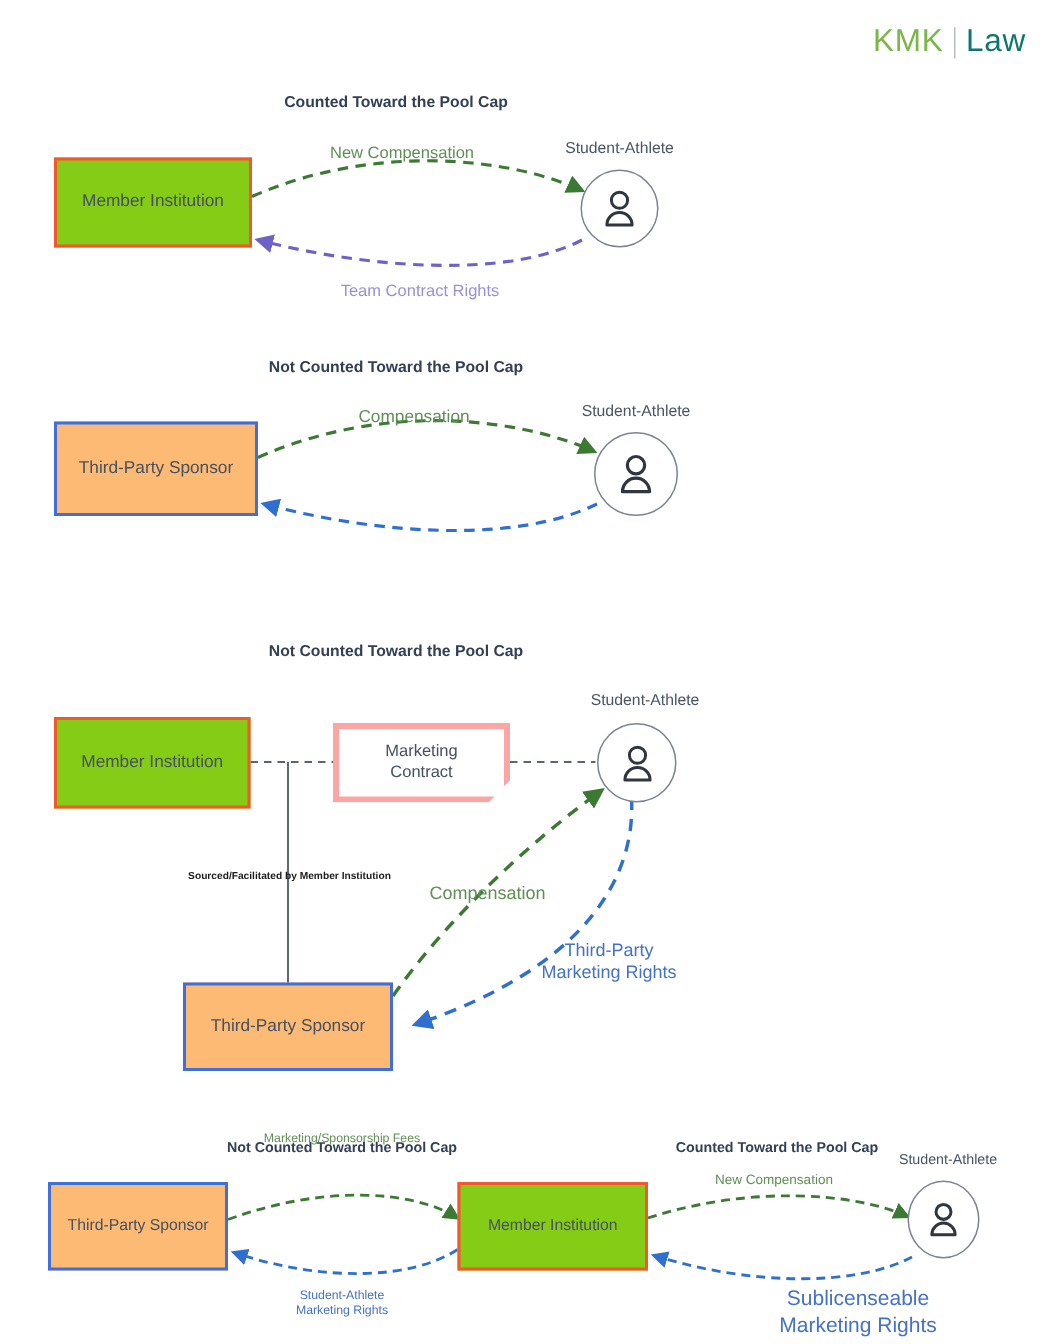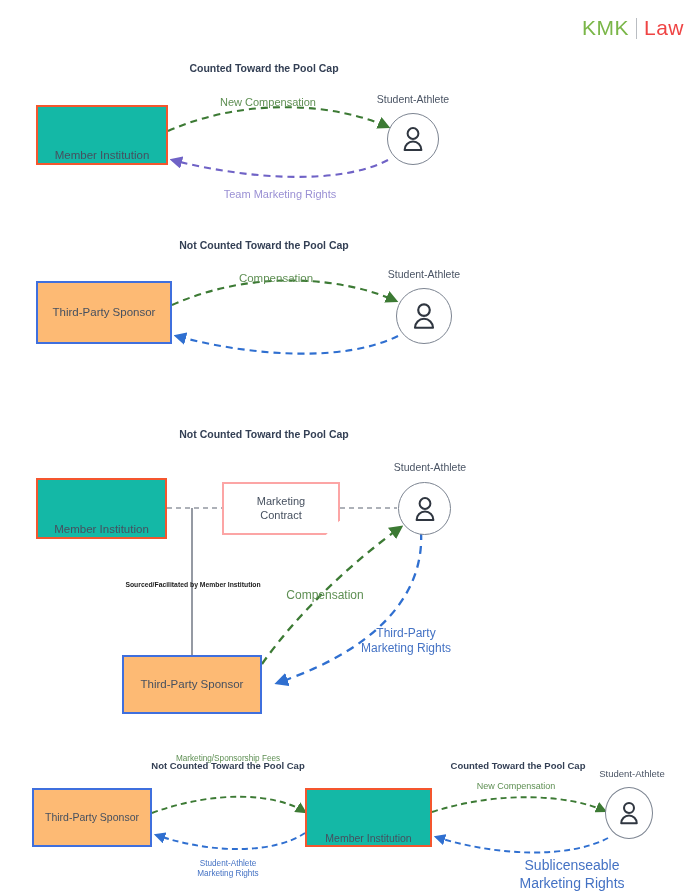--- a/index.html
+++ b/index.html
@@ -39,21 +39,21 @@
     font-size: 21px;
     letter-spacing: 0.5px;
   }
   .logo .kmk { color: #7ab648; }
   .logo .bar {
     width: 1px;
     height: 21px;
     background: #b9bdc2;
     margin: 0 7px;
   }
-  .logo .law { color: #ef4444; }
+  .logo .law { color: #0f766e; }
 
   
   .sec-title {
     position: absolute;
     font-size: 10.5px;
     font-weight: bold;
     color: #333f54;
     white-space: nowrap;
     text-align: center;
     transform: translateX(-50%);
@@ -65,31 +65,30 @@
     box-sizing: border-box;
     display: flex;
     align-items: center;
     justify-content: center;
     text-align: center;
     font-size: 11.5px;
     color: #46505f;
     line-height: 1.2;
   }
   .node.inst {
-    background: #14b8a6;
+    background: #84cc16;
     border: 2px solid #f4562e;
-    align-items: flex-end;
   }
   .node.sponsor {
     background: #fdba74;
     border: 2px solid #3f6fdd;
   }
   .node.contract {
     background: #ffffff;
-    border: 2px solid #fca5a5;
+    border: 4px solid #fca5a5;
     clip-path: polygon(0 0, 100% 0, 100% 72%, 88% 100%, 0 100%);
     font-size: 11px;
   }
   .node.contract .contract-inner { white-space: pre-line; }
 
   
   .athlete {
     position: absolute;
   }
   .athlete .ring {
@@ -180,21 +179,21 @@
   <div class="athlete" style="left:387px; top:113px; width:52px; height:52px;">
     <div class="ring">
       <svg width="26" height="28" viewBox="0 0 26 28">
         <circle cx="13" cy="8.5" r="5.4" fill="none" stroke="#2f3640" stroke-width="2"></circle>
         <path d="M4.6,25 a8.4,8.4 0 0 1 16.8,0 z" fill="none" stroke="#2f3640" stroke-width="2" stroke-linejoin="round"></path>
       </svg>
     </div>
   </div>
 
   <div class="elabel green" style="left:268px; top:96px; font-size:11px;">New Compensation</div>
-  <div class="elabel purple" style="left:280px; top:188px; font-size:11px;">Team Marketing Rights</div>
+  <div class="elabel purple" style="left:280px; top:188px; font-size:11px;">Team Contract Rights</div>
 
   <div class="sec-title" style="left:264px; top:239px;">Not Counted Toward the Pool Cap</div>
 
   <div class="node sponsor" style="left:36px; top:281px; width:136px; height:63px;">
     <span>Third-Party Sponsor</span>
   </div>
 
   <div class="athlete-label" style="left:424px; top:268px;">Student-Athlete</div>
   <div class="athlete" style="left:396px; top:288px; width:56px; height:56px;">
     <div class="ring">

